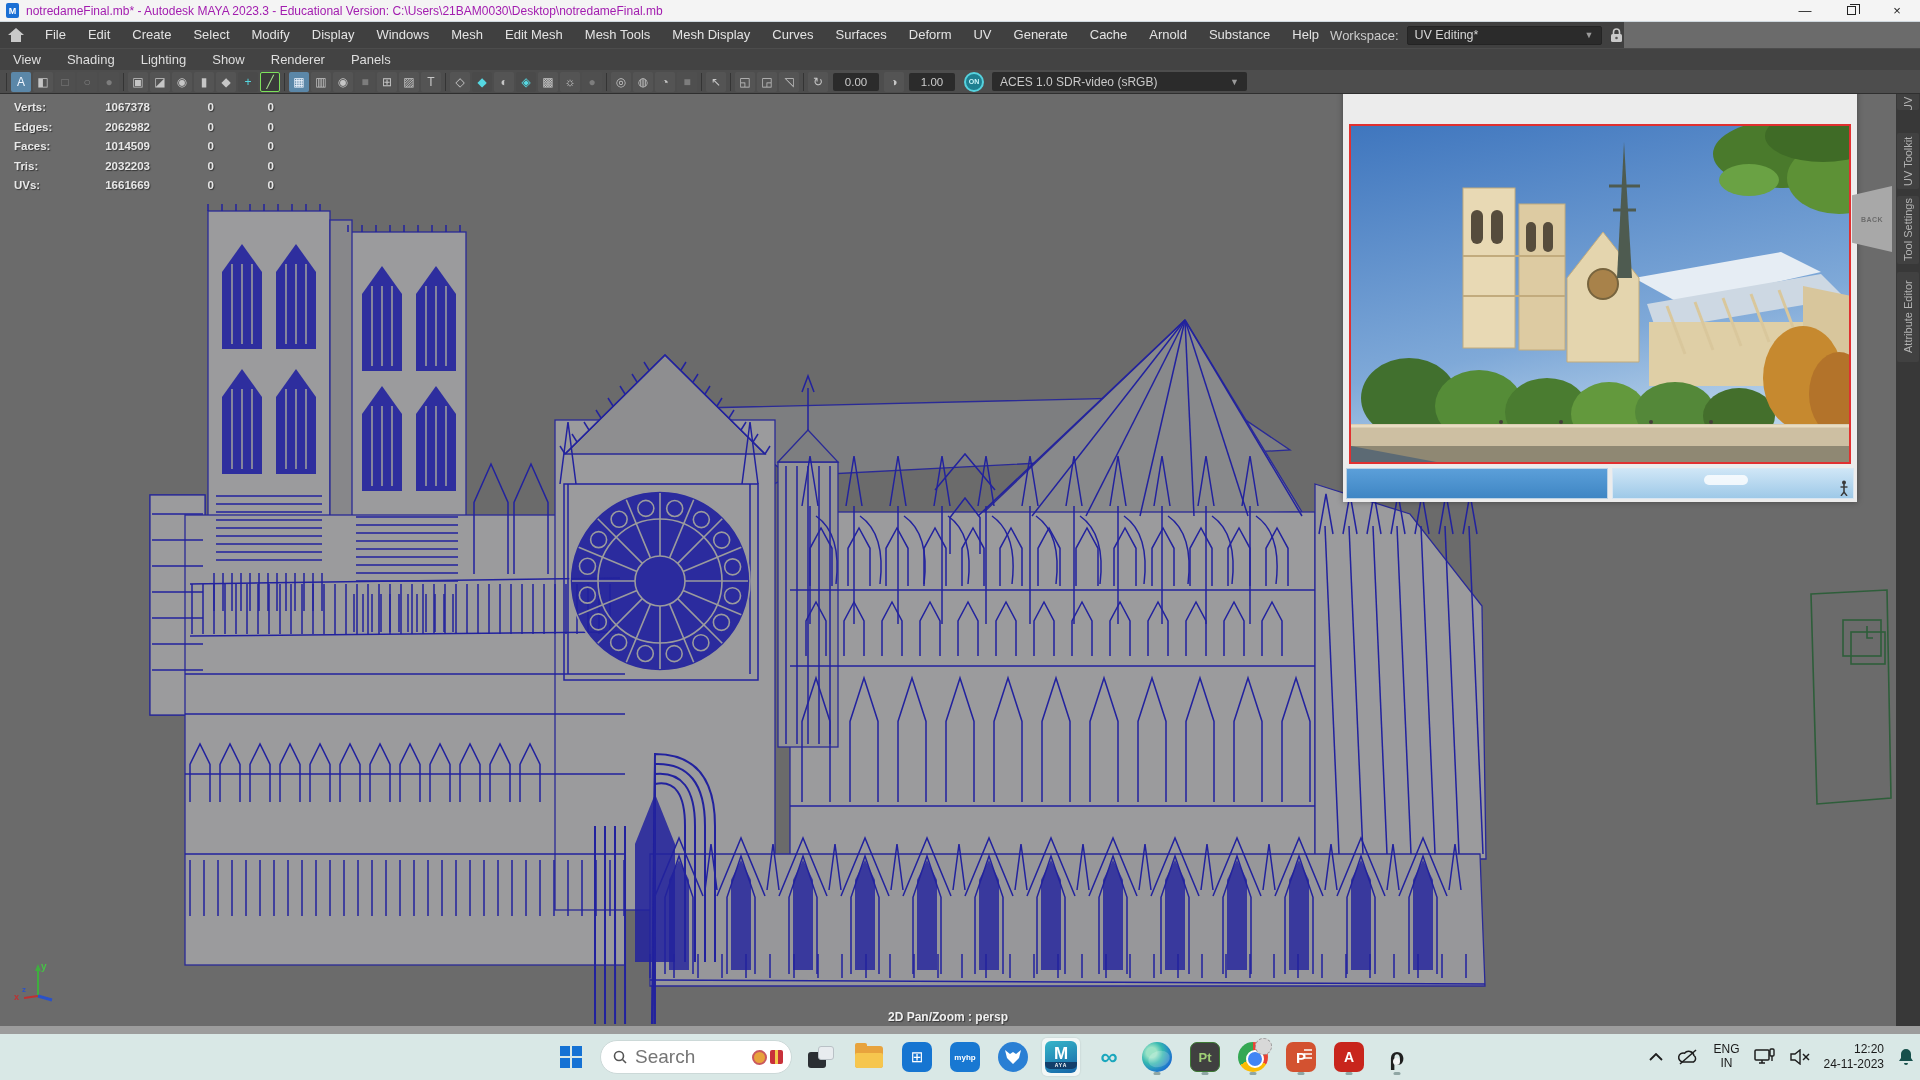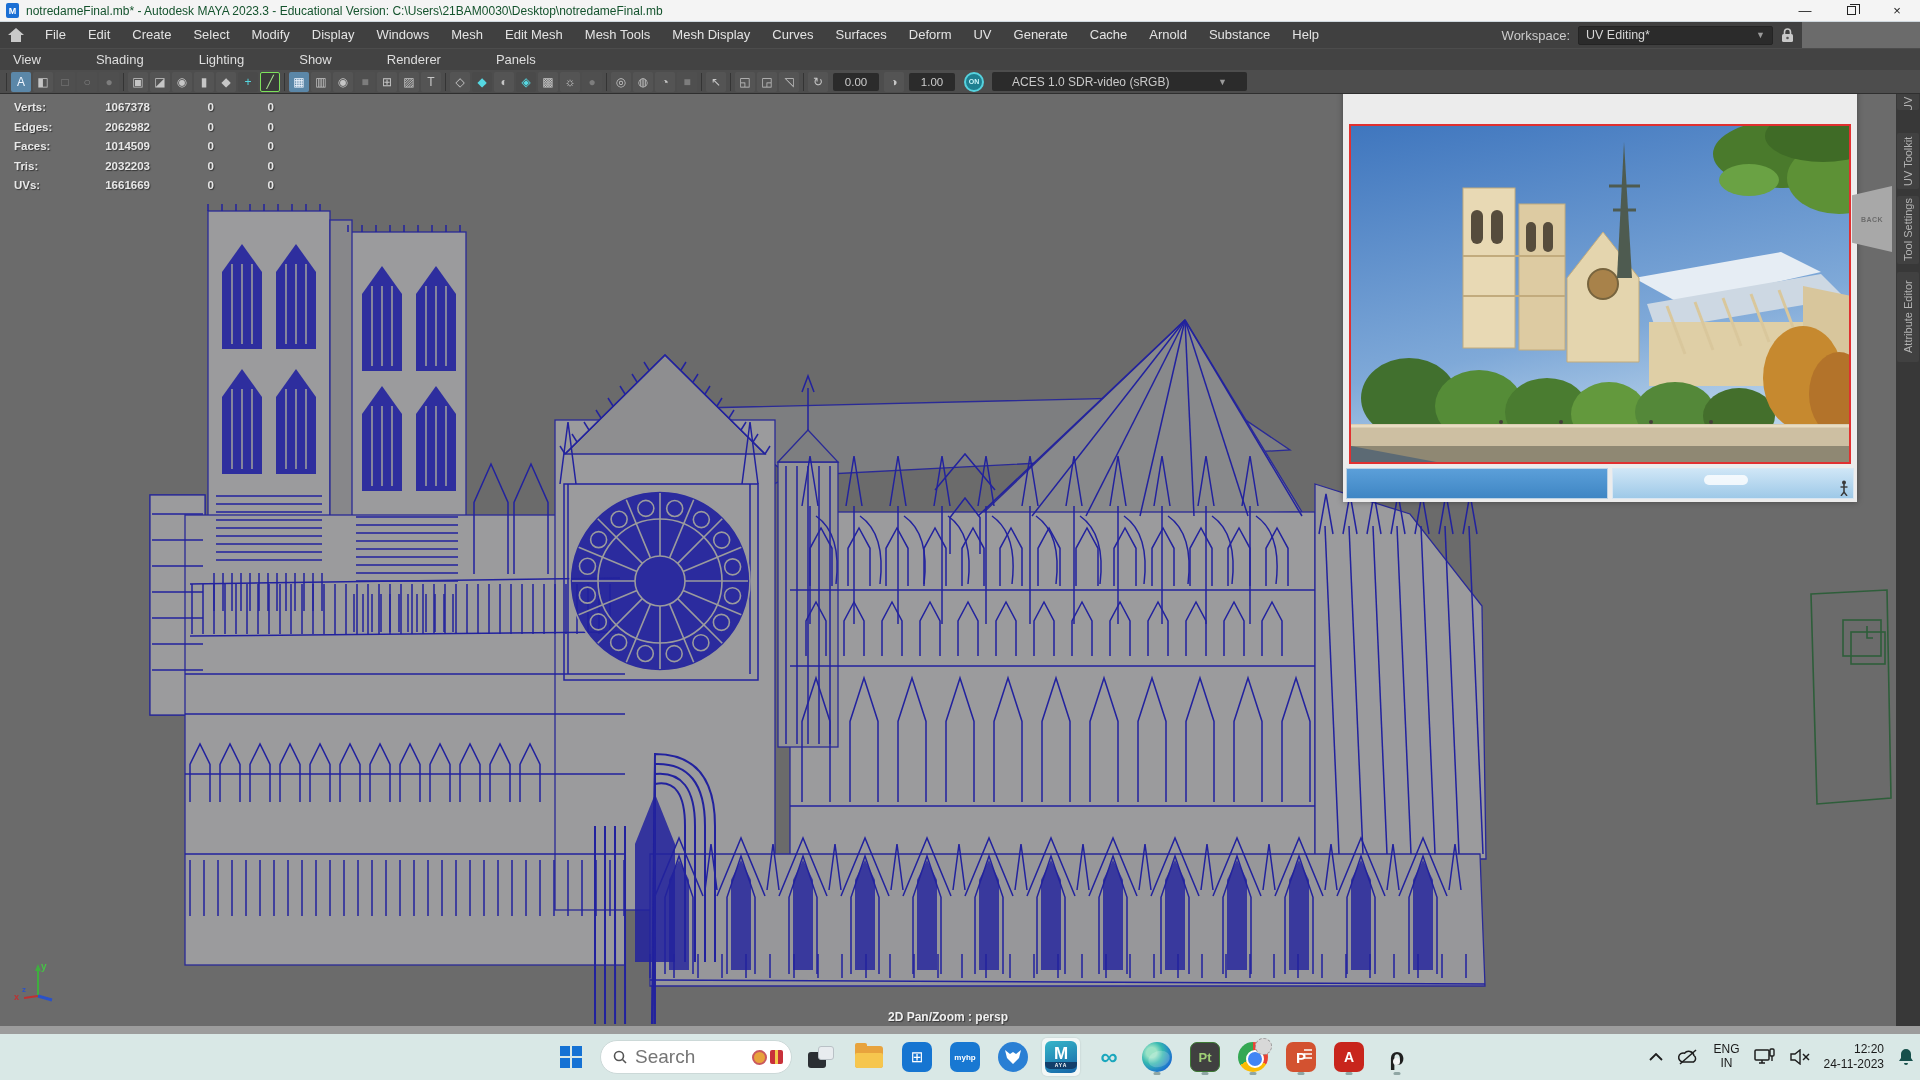--- a/index.html
+++ b/index.html
@@ -5,30 +5,30 @@
   * { box-sizing: border-box; margin: 0; padding: 0; }
   html,body { width:1920px; height:1080px; overflow:hidden; background:#000; }
   body { font-family:"Liberation Sans", sans-serif; }
   #root { position:relative; width:1920px; height:1080px; background:#6b6b6b; }
 
   
   #titlebar { position:absolute; left:0; top:0; width:1920px; height:22px; background:#f4f4f4;
     display:flex; align-items:center; border-bottom:1px solid #cfd8de; }
   #app-doc-icon { width:13px; height:15px; margin:0 7px 0 6px; background:#1b6fd4; border-radius:2px;
     color:#fff; font-size:9px; font-weight:700; display:flex; align-items:center; justify-content:center; }
-  #title-text { font-size:12px; color:#14532d; }
+  #title-text { font-size:12px; color:#a21caf; }
   #win-controls { margin-left:auto; display:flex; height:100%; }
   .win-btn { width:46px; height:100%; display:flex; align-items:center; justify-content:center;
     color:#222; font-size:13px; }
   .restore-glyph { width:9px; height:9px; border:1px solid #222; position:relative; background:#f4f4f4; }
   .restore-glyph:before { content:""; position:absolute; left:2px; top:-3px; width:9px; height:9px;
     border:1px solid #222; border-left:none; border-bottom:none; }
 
   
-  #menubar { position:absolute; left:0; top:22px; width:1802px; height:26px; background:#404040;
+  #menubar { position:absolute; left:0; top:22px; width:1624px; height:26px; background:#404040;
     display:flex; align-items:center; }
   #home-icon { width:16px; height:14px; margin:0 10px 0 8px; position:relative; }
   #home-icon svg { display:block; }
   .menu-item { color:#e3e3e3; font-size:13px; padding:0 11px; line-height:26px; white-space:nowrap; }
   #workspace-area { margin-left:auto; display:flex; align-items:center; gap:8px; padding-right:8px; }
   #workspace-label { color:#cbcbcb; font-size:13px; }
   #workspace-select { width:195px; height:19px; background:#2b2b2b; border:1px solid #242424; border-radius:2px;
     color:#d6d6d6; font-size:12.5px; display:flex; align-items:center; padding:8px 7px; }
   #workspace-caret { margin-left:auto; color:#9a9a9a; font-size:9px; }
   #workspace-lock svg { display:block; }
@@ -48,21 +48,21 @@
   .tb-icon.active-teal { color:#55d8e2; background:#4a4a4a; }
   .tb-icon.outline-green { border:1px solid #7ce25b; color:#a9e692; background:#3a3a3a; }
   .tb-sep { width:5px; height:18px; flex:none; position:relative; }
   .tb-sep:before { content:""; position:absolute; left:2px; top:0; width:1px; height:18px; background:#343434; }
   .tb-field { width:46px; height:18px; background:#2b2b2b; color:#cccccc; font-size:11.5px;
     display:flex; align-items:center; justify-content:center; border-radius:2px; flex:none; margin:0 3px; }
   .tb-on { width:20px; height:20px; border-radius:50%; background:#1e7f90; border:2px solid #55d2de;
     color:#c8f4f8; font-size:7px; font-weight:700; display:flex; align-items:center; justify-content:center;
     flex:none; margin:0 4px; }
   #view-transform { height:19px; min-width:255px; background:#2b2b2b; border-radius:2px; color:#c9c9c9;
-    font-size:12px; display:flex; align-items:center; padding:0 20px; gap:10px; margin-left:2px; }
+    font-size:12px; display:flex; align-items:center; padding:0 8px; gap:10px; margin-left:2px; }
   #view-transform .caret { margin-left:auto; color:#9a9a9a; font-size:9px; }
 
   
   #viewport { position:absolute; left:0; top:94px; width:1920px; height:932px; background:#6b6b6b; overflow:hidden; }
   #hud { position:absolute; left:14px; top:4px; z-index:5; }
   .hud-row { display:grid; grid-template-columns:54px 80px 62px 58px; column-gap:2px;
     font-size:11.5px; font-weight:700; color:#e8e8e8; line-height:19.5px; text-shadow:1px 1px 1px rgba(40,40,40,.8); }
   .hud-row span:nth-child(1) { text-align:left; }
   .hud-row span:nth-child(2), .hud-row span:nth-child(3), .hud-row span:nth-child(4) { text-align:right; }
 
@@ -212,21 +212,21 @@
         <svg width="13" height="15" viewBox="0 0 13 15">
             <rect x="1" y="6" width="11" height="8" rx="1.5" fill="#c9c9c9"></rect>
             <path d="M3.5 6 V4 a3 3 0 0 1 6 0 V6" fill="none" stroke="#c9c9c9" stroke-width="1.6"></path>
             <circle cx="6.5" cy="10" r="1.3" fill="#555"></circle>
           </svg>
       </span>
     </div>
   </div>
 
   <div id="panelmenu">
-    <div id="panelmenu-items" style="display:flex;gap:29px;">
+    <div id="panelmenu-items" style="display:flex;">
         <div class="pmenu-item">View</div>
         <div class="pmenu-item">Shading</div>
         <div class="pmenu-item">Lighting</div>
         <div class="pmenu-item">Show</div>
         <div class="pmenu-item">Renderer</div>
         <div class="pmenu-item">Panels</div>
       </div>
   </div>
 
   <div id="toolbar">

